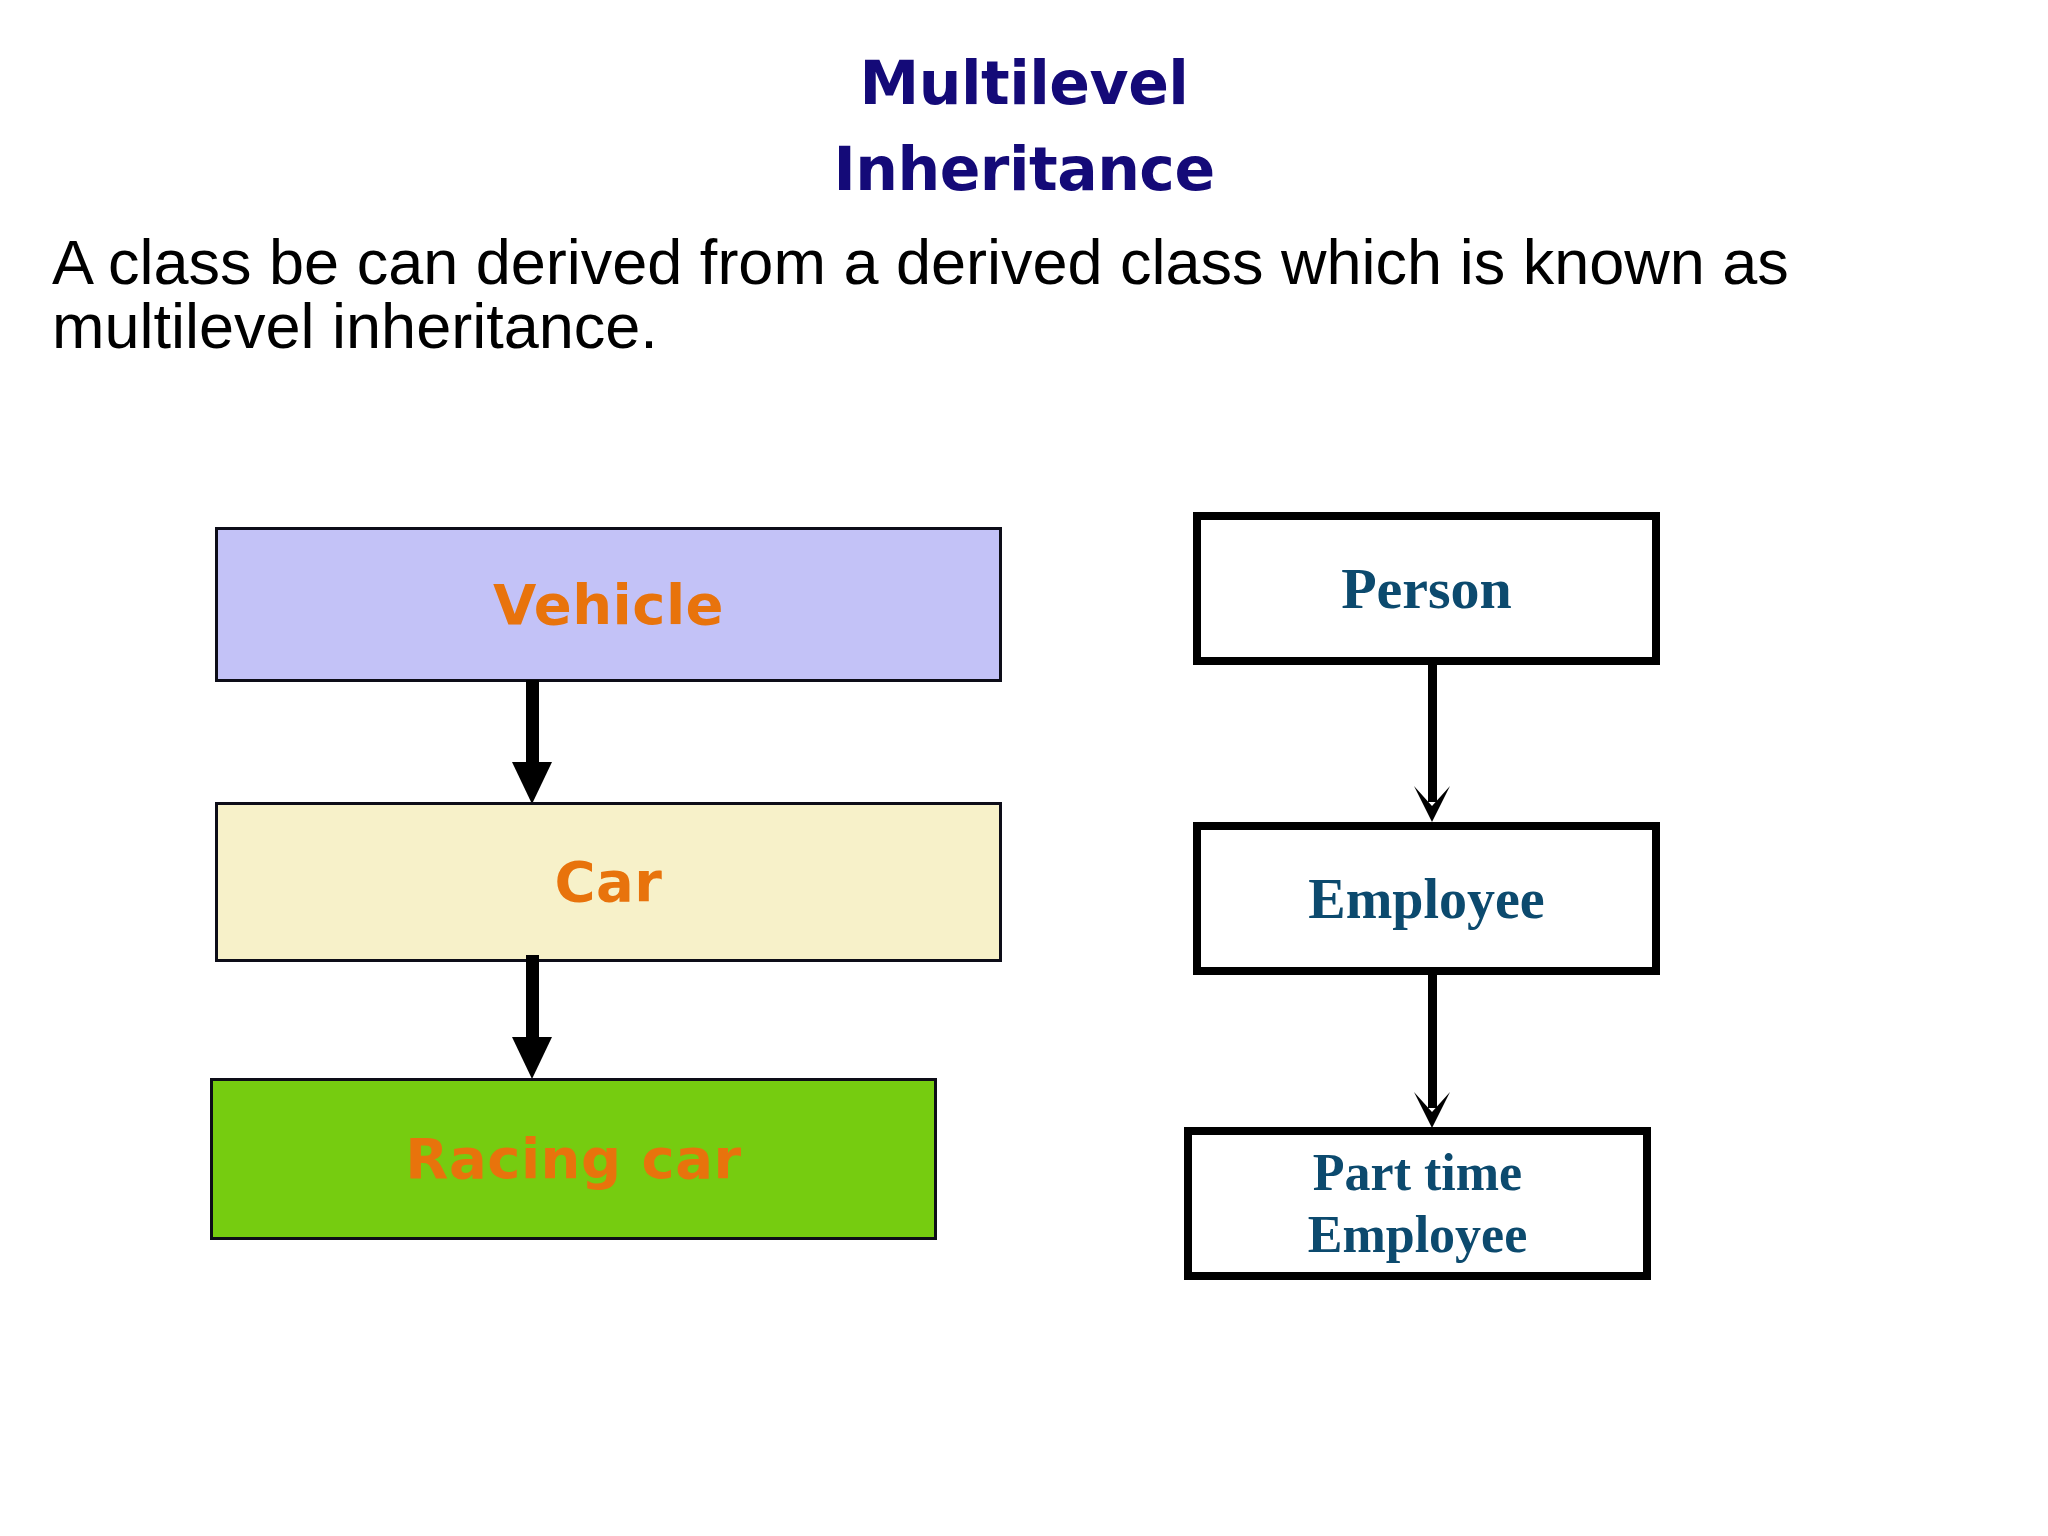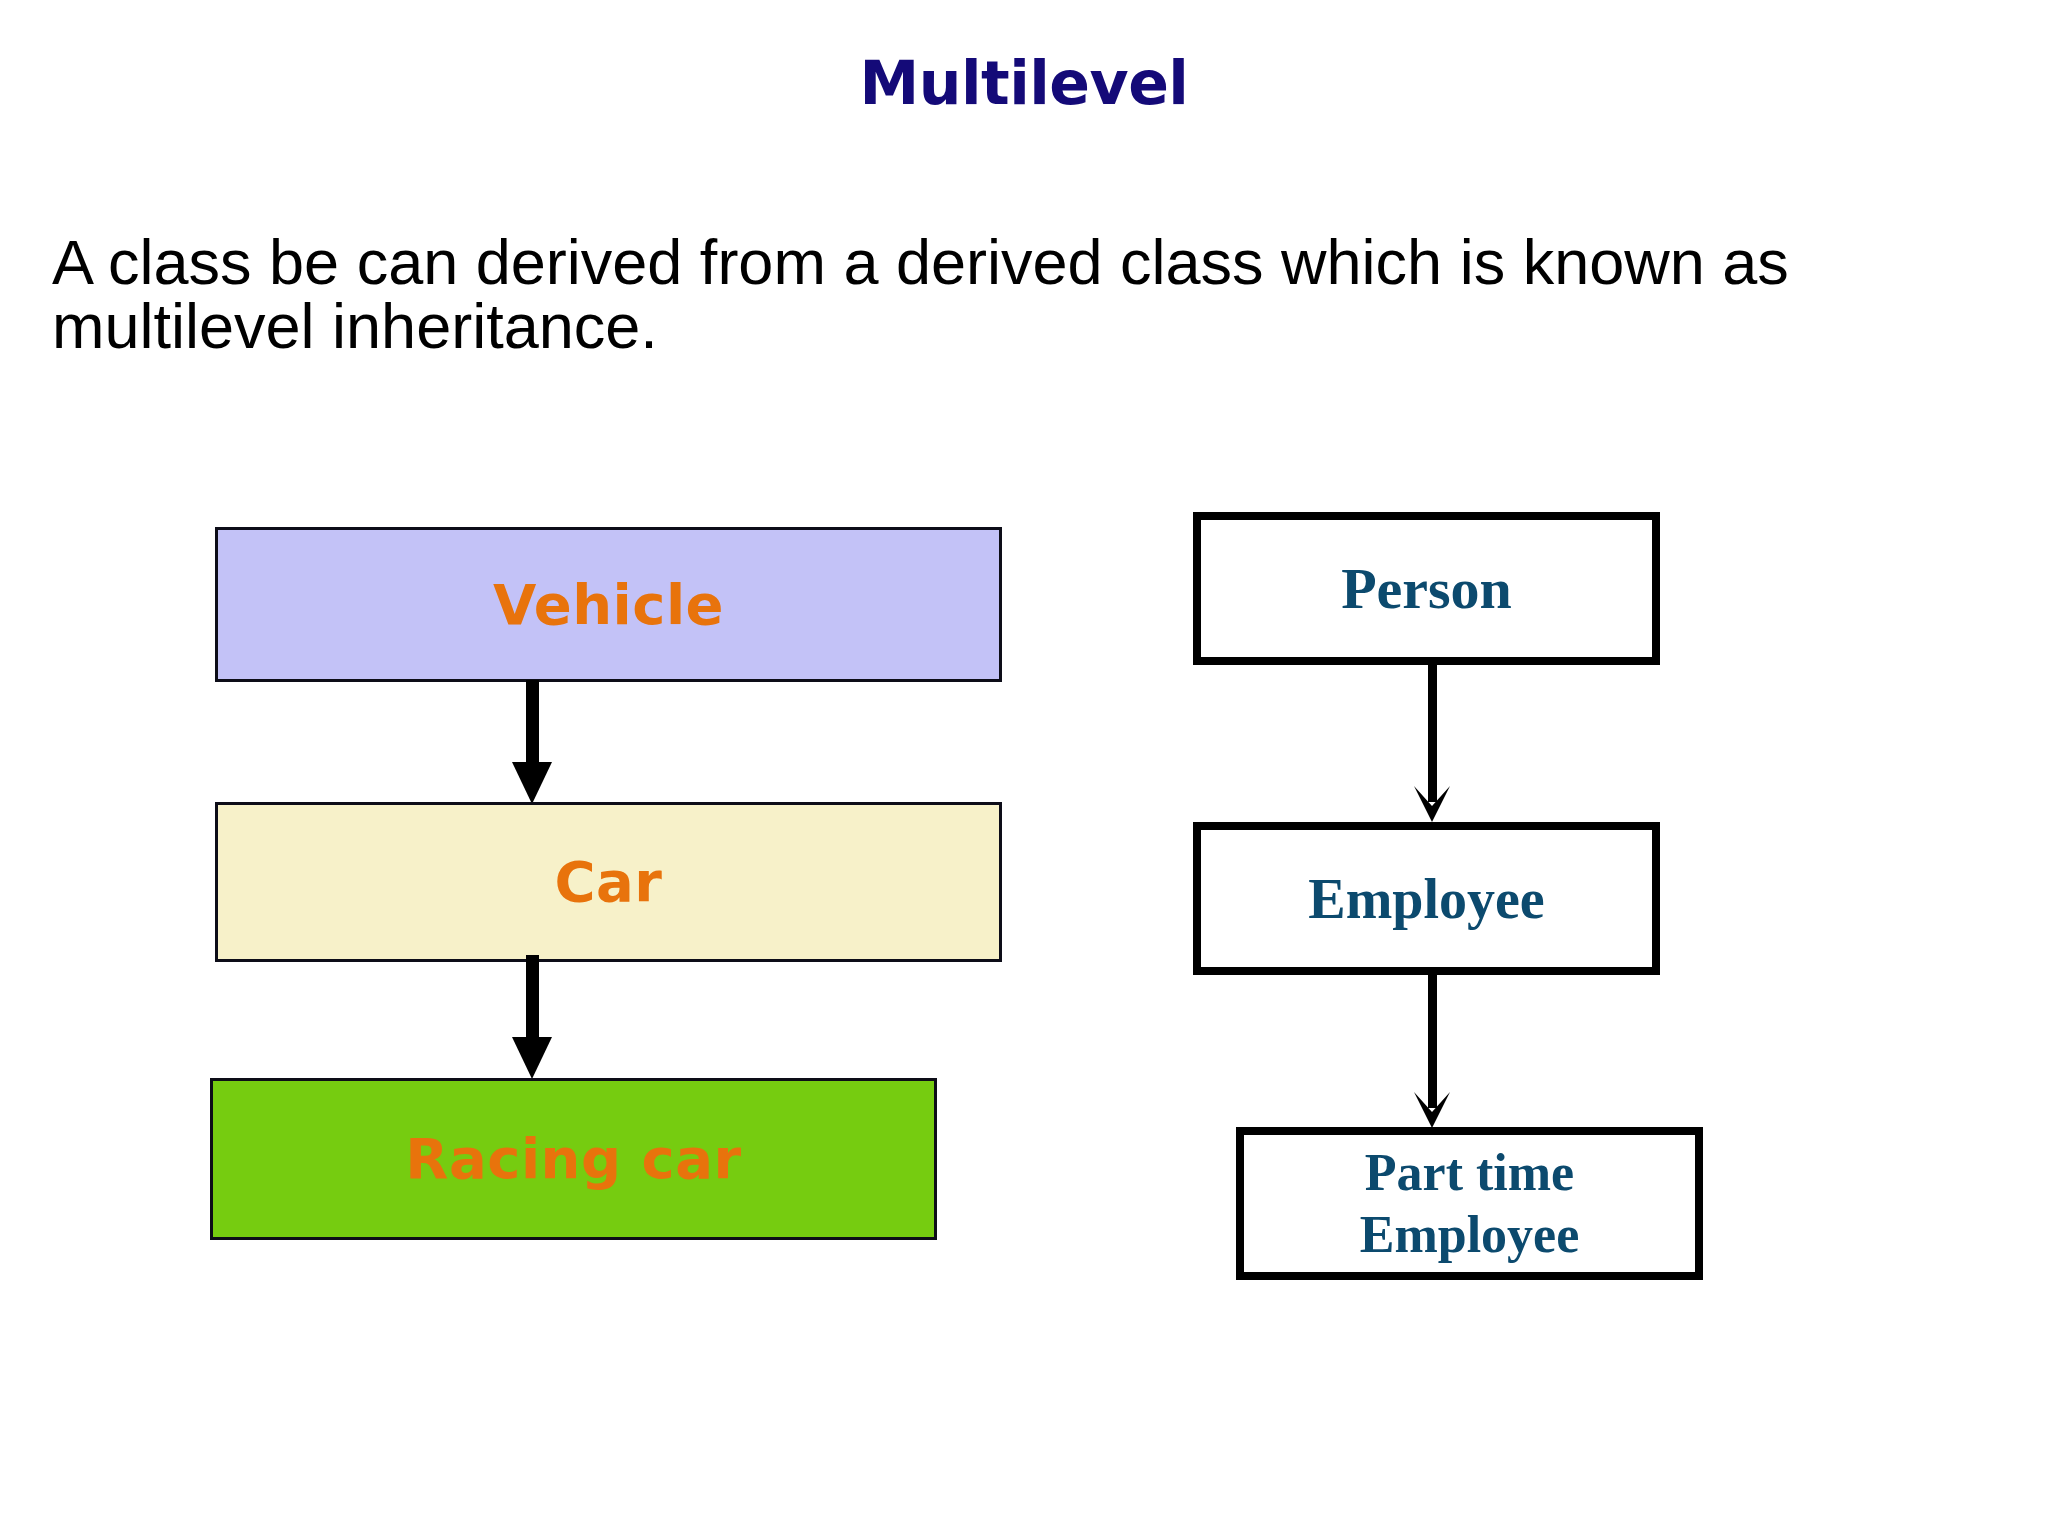--- a/index.html
+++ b/index.html
@@ -75,34 +75,35 @@
     border: 8px solid #000000;
     background: #ffffff;
     color: #0c4a6e;
     font-family: "Liberation Serif", "DejaVu Serif", serif;
     font-weight: bold;
     font-size: 58px;
     line-height: 66px;
   }
   .node-person   { left: 1193px; top: 512px;  width: 467px; height: 153px; }
   .node-employee { left: 1193px; top: 822px;  width: 467px; height: 153px; font-size: 56px; }
-  .node-pt       { left: 1236px; top: 1127px; width: 467px; height: 153px; font-size: 52px; line-height: 62px; }
+  .node-pt       { left: 1184px; top: 1127px; width: 467px; height: 153px; font-size: 52px; line-height: 62px; }
   .node-pt .multi { display: block; }
 
   
   .connector {
     position: absolute;
   }
   .connector svg { display: block; }
 </style>
 </head>
 <body>
 
 <div class="title-block">
   <span>Multilevel</span>
+  <span class="title-line-2">Inheritance</span>
 </div>
 
 <div class="intro"> A class be can derived from a derived class which is known as multilevel inheritance.</div>
 
 <div class="node node-left node-vehicle">
   <span>Vehicle</span>
 </div>
 
 <div class="connector" style="left:502px; top:680px;">
   <svg width="60" height="126" viewBox="0 0 60 126" aria-hidden="true">

